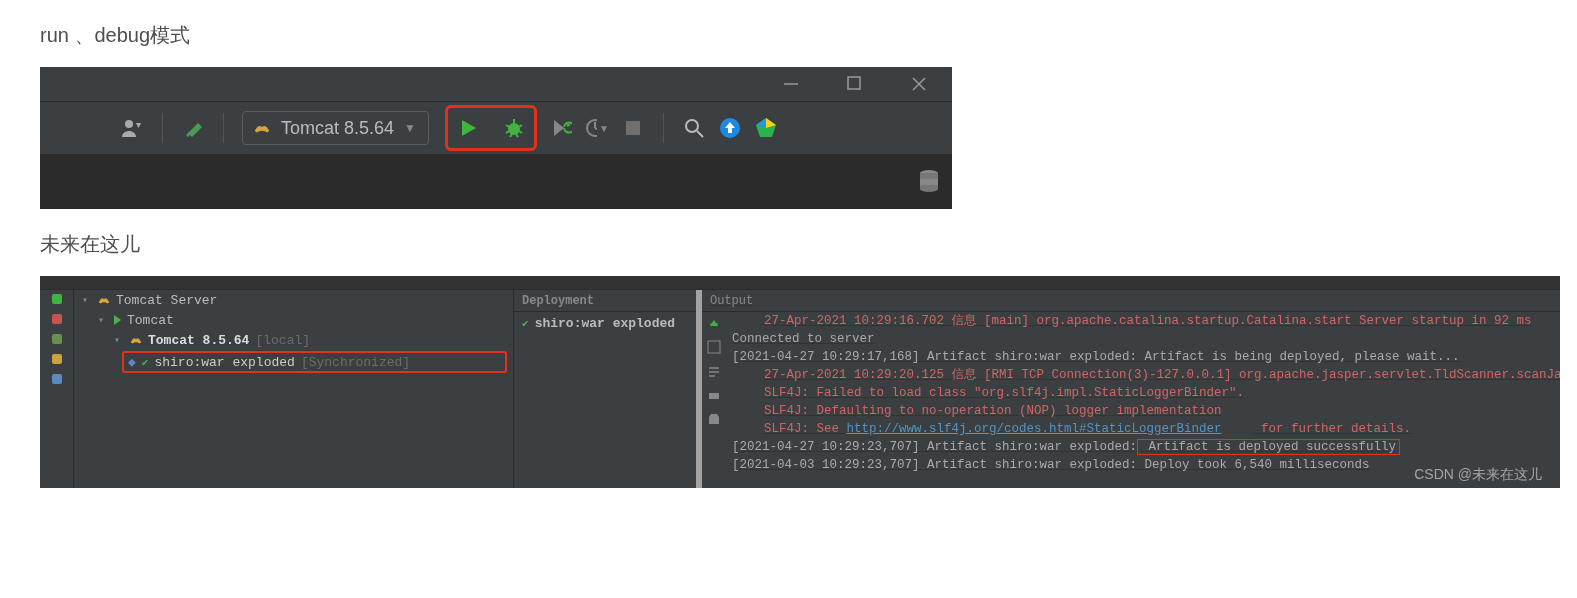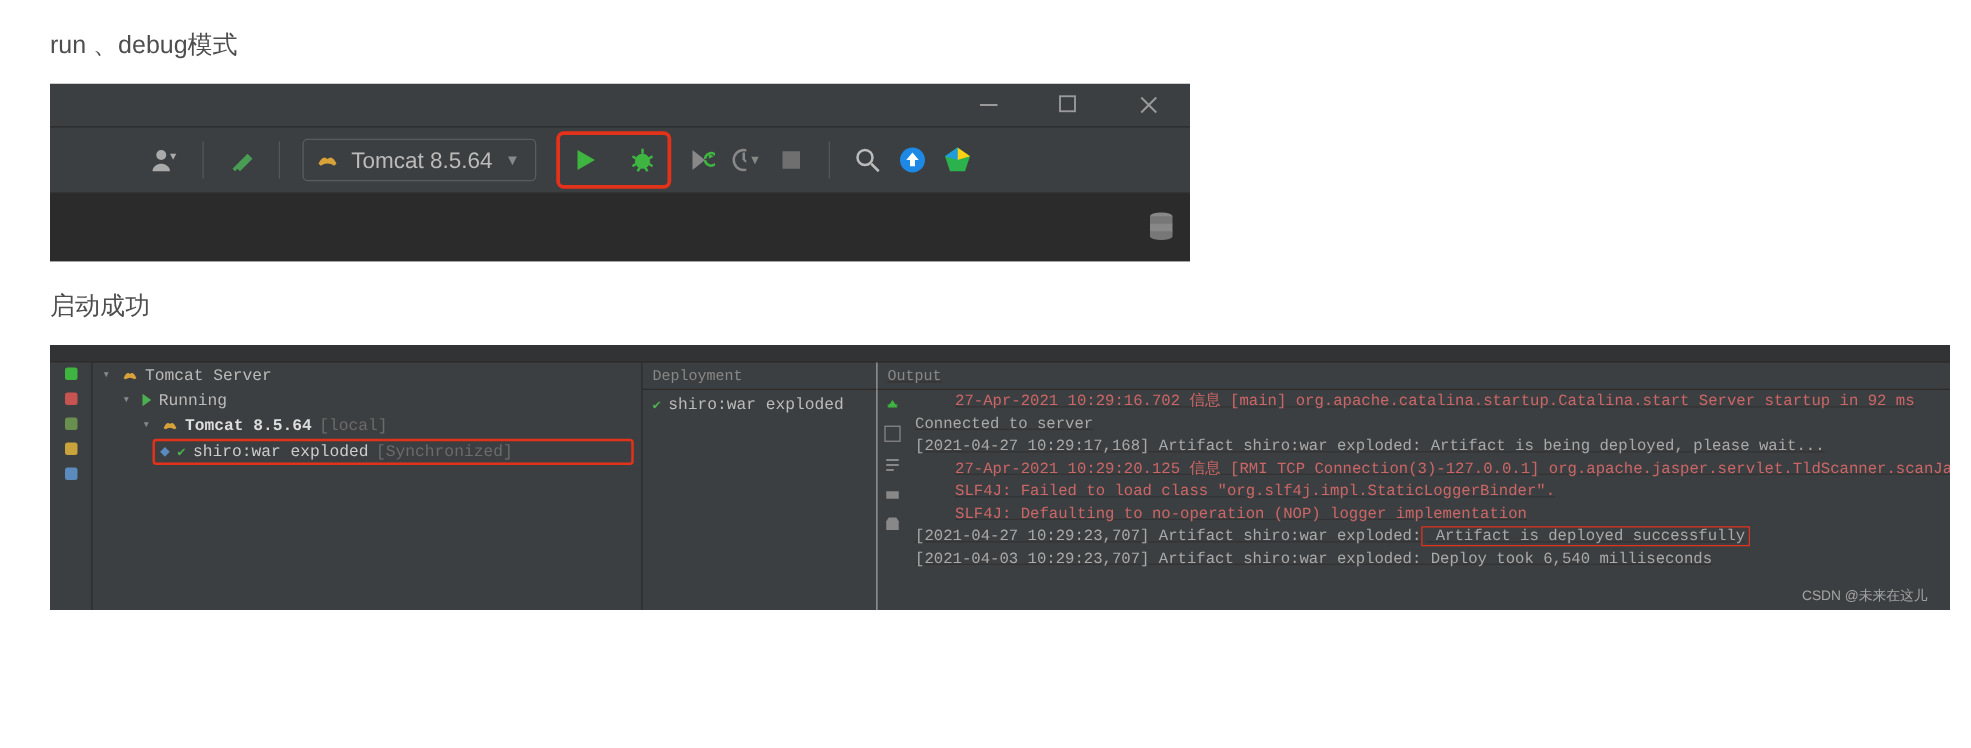--- a/index.html
+++ b/index.html
@@ -117,22 +117,22 @@
   .row-hl {
     border: 2px solid #e3321a;
     border-radius: 3px;
     margin: 1px 6px 0 48px;
     padding: 1px 4px;
     display:flex; align-items:center; gap:6px;
   }
 
   .mid-pane {
     width: 188px;
-    border-right:1px solid #a3a3a3;
-    font-size:13px; color:#bbbbbb;
+    border-right:6px solid #a3a3a3;
+    font-size:13px; color:#bbbbbb;font-weight:bold;
   }
   .pane-head {
     color:#888; font-size:12px;
     height:22px; display:flex; align-items:center;
     padding-left:8px;
     border-bottom:1px solid #2b2b2b;
   }
   .deploy-item {
     display:flex; align-items:center; gap:6px;
     padding: 4px 8px;
@@ -162,21 +162,21 @@
   .c-link { color:#5394c4; text-decoration: underline; }
   .success-hl {
     border: 1.5px solid #e3321a;
     padding: 0 3px;
     margin-top: 35px;
   }
   .watermark {
     position:absolute;
     right: 18px;
     bottom: 4px;
-    font-size: 11px;
+    font-size: 14px;
     color: #d8d8d8a8;
     font-family: -apple-system,"Microsoft YaHei",sans-serif;
   }
 </style>
 </head>
 <body>
 
 <h2 class="article-heading">run 、debug模式</h2>
 
 <div class="toolbar-shot">
@@ -289,21 +289,21 @@
       <svg width="22" height="24">
           <ellipse cx="11" cy="4" rx="9" ry="3" fill="#888"></ellipse>
           <path d="M2 4 v6 a9 3 0 0 0 18 0 V4" fill="#777"></path>
           <path d="M2 10 v6 a9 3 0 0 0 18 0 V10" fill="#888"></path>
           <path d="M2 16 v4 a9 3 0 0 0 18 0 V16" fill="#777"></path>
         </svg>
     </div>
   </div>
 </div>
 
-<h2 class="article-heading">启动成功</h2>
+<h2 class="article-heading">未来在这儿</h2>
 
 <div class="console-shot">
   <div class="cs-top"></div>
   <div class="cs-body">
     <div class="cs-gutter">
       <div class="g-dot" style="background:#3fb541"></div>
       <div class="g-dot" style="background:#c75450"></div>
       <div class="g-dot" style="background:#688f4e"></div>
       <div class="g-dot" style="background:#c9a33b"></div>
       <div class="g-dot" style="background:#5b8bbd"></div>
@@ -313,21 +313,21 @@
       <div class="tree-row">
         <span class="chev">▾</span>
         <svg class="tomcat-mini" viewBox="0 0 14 10">
             <path d="M1 8 Q4 1 7 4 Q10 1 13 8 L11 9 Q7 6 3 9 Z" fill="#d8a23a"></path>
           </svg>
         <span class="lbl">Tomcat Server</span>
       </div>
       <div class="tree-row indent1">
         <span class="chev">▾</span>
         <div class="running-tri"></div>
-        <span class="lbl">Running</span>
+        <span class="lbl">Tomcat</span>
       </div>
       <div class="tree-row indent2">
         <span class="chev">▾</span>
         <svg class="tomcat-mini" viewBox="0 0 14 10">
             <path d="M1 8 Q4 1 7 4 Q10 1 13 8 L11 9 Q7 6 3 9 Z" fill="#d8a23a"></path>
           </svg>
         <span class="lbl" style="font-weight:bold;color:#ddd">Tomcat 8.5.64</span>
         <span class="lbl bracket">[local]</span>
       </div>
       <div class="row-hl">
@@ -366,20 +366,23 @@
             <path d="M4 2h6l2 3v7H2V5z" fill="#888"></path>
           </svg>
       </div>
       <div class="out-content">
         <div class="log-row c-red">27-Apr-2021 10:29:16.702 信息 [main] org.apache.catalina.startup.Catalina.start Server startup in 92 ms</div>
         <div class="log-row c-gray">Connected to server</div>
         <div class="log-row c-gray">[2021-04-27 10:29:17,168] Artifact shiro:war exploded: Artifact is being deployed, please wait...</div>
         <div class="log-row c-red">27-Apr-2021 10:29:20.125 信息 [RMI TCP Connection(3)-127.0.0.1] org.apache.jasper.servlet.TldScanner.scanJars 至少有一个JAR被扫描用于</div>
         <div class="log-row c-red">SLF4J: Failed to load class "org.slf4j.impl.StaticLoggerBinder".</div>
         <div class="log-row c-red">SLF4J: Defaulting to no-operation (NOP) logger implementation</div>
+        <div class="log-row">
+          <span class="c-red">SLF4J: See </span><span class="c-link">http://www.slf4j.org/codes.html#StaticLoggerBinder</span><span class="c-red"> for further details.</span>
+        </div>
         <div class="log-row c-gray">
           <span>[2021-04-27 10:29:23,707] Artifact shiro:war exploded:</span><span class="success-hl"> Artifact is deployed successfully</span>
         </div>
         <div class="log-row c-gray">[2021-04-03 10:29:23,707] Artifact shiro:war exploded: Deploy took 6,540 milliseconds</div>
       </div>
     </div>
   </div>
   <div class="watermark">CSDN @未来在这儿</div>
 </div>
 

